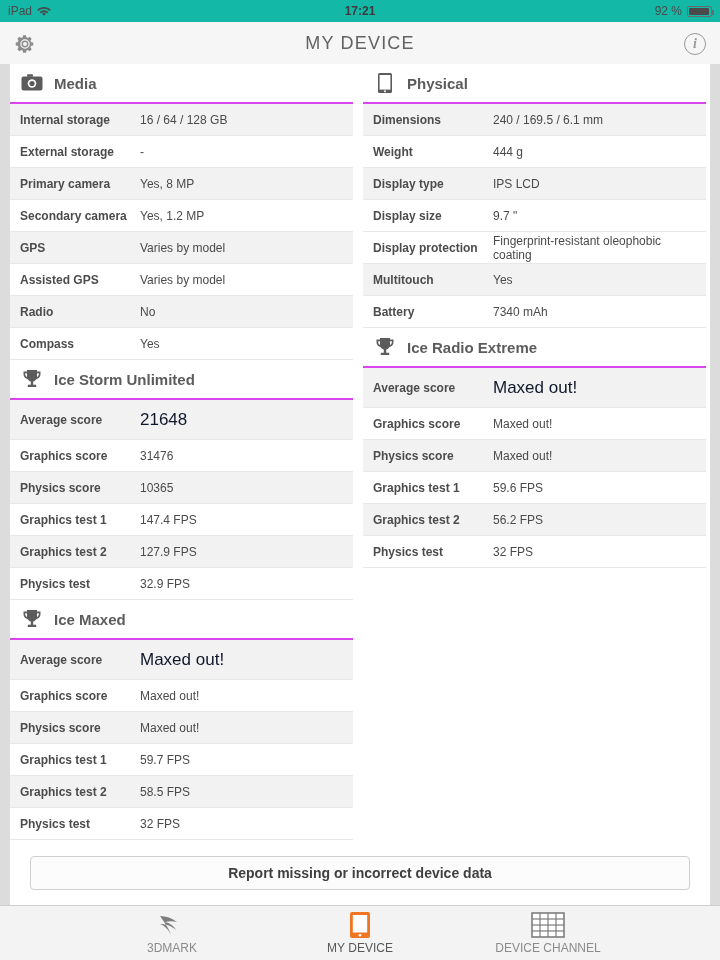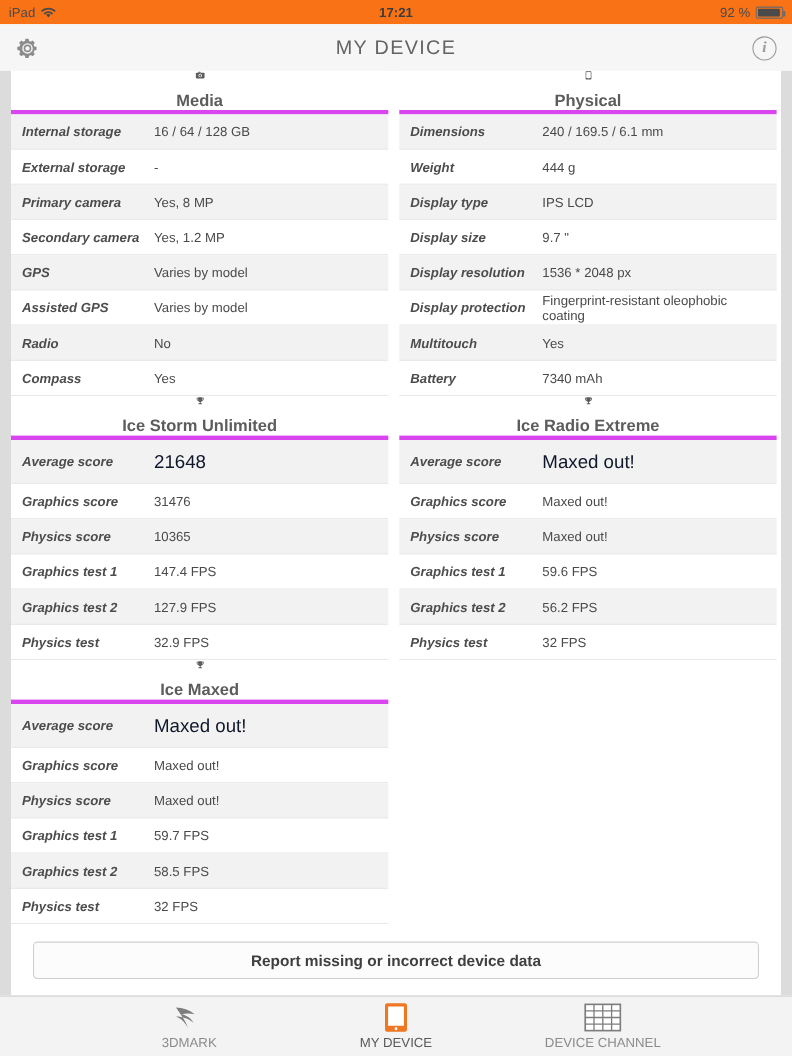--- a/index.html
+++ b/index.html
@@ -7,21 +7,21 @@
     width: 720px; height: 960px;
     font-family: "Liberation Sans", sans-serif;
     background: #ffffff;
     overflow: hidden;
   }
   body { position: relative; }
 
   
   .statusbar {
     height: 20px;
-    background: #f97316;
+    background: #14b8a6;
     display: flex;
     align-items: center;
     padding: 11px 8px;
     font-size: 12px;
     color: #4a4a4a;
     position: relative;
   }
   .sb-left { display: flex; align-items: center; gap: 5px; }
   .sb-center {
     position: absolute; left: 0; right: 0; text-align: center;
@@ -84,38 +84,37 @@
     display: flex;
     padding: 0;
   }
   .col { width: 343px; }
   .col-left { margin-right: 10px; }
 
   
   .sec-head {
     display: flex; align-items: center; gap: 10px;
     height: 40px; padding: 0 10px;
-    border-bottom: 4px solid #d946ef;
+    border-bottom: 2px solid #d946ef;
     background: #ffffff;
-    flex-direction: column;
   }
   .sec-head .ttl {
     font-size: 15px; color: #5c5c5c; font-weight: bold;
   }
   .sec-icon { width: 24px; height: 24px; display:block; }
 
   
   .row {
     display: flex; align-items: center;
     height: 32px; padding: 0 10px;
     font-size: 12px;
     border-bottom: 1px solid #e8e8e8;
   }
   .row.alt { background: #f2f2f2; }
-  .row .k { width: 120px; color: #4c4c4c; font-weight: bold; flex: none; font-style: italic; }
+  .row .k { width: 120px; color: #4c4c4c; font-weight: bold; flex: none; }
   .row .v { color: #4a4a4a; }
   .row.score { height: 40px; }
   .row.score .v {
     color: #0f172a; font-size: 17px; font-weight: normal;
   }
 
   
   .report-wrap {
     padding: 16px 20px 16px 20px;
   }
@@ -315,24 +314,20 @@
             <span class="k">Weight</span>
             <span class="v">444 g</span>
           </div>
           <div class="row alt">
             <span class="k">Display type</span>
             <span class="v">IPS LCD</span>
           </div>
           <div class="row">
             <span class="k">Display size</span>
             <span class="v">9.7 "</span>
-          </div>
-          <div class="row alt">
-            <span class="k">Display resolution</span>
-            <span class="v">1536 * 2048 px</span>
           </div>
           <div class="row">
             <span class="k">Display protection</span>
             <span class="v">Fingerprint-resistant oleophobic coating</span>
           </div>
           <div class="row alt">
             <span class="k">Multitouch</span>
             <span class="v">Yes</span>
           </div>
           <div class="row">

